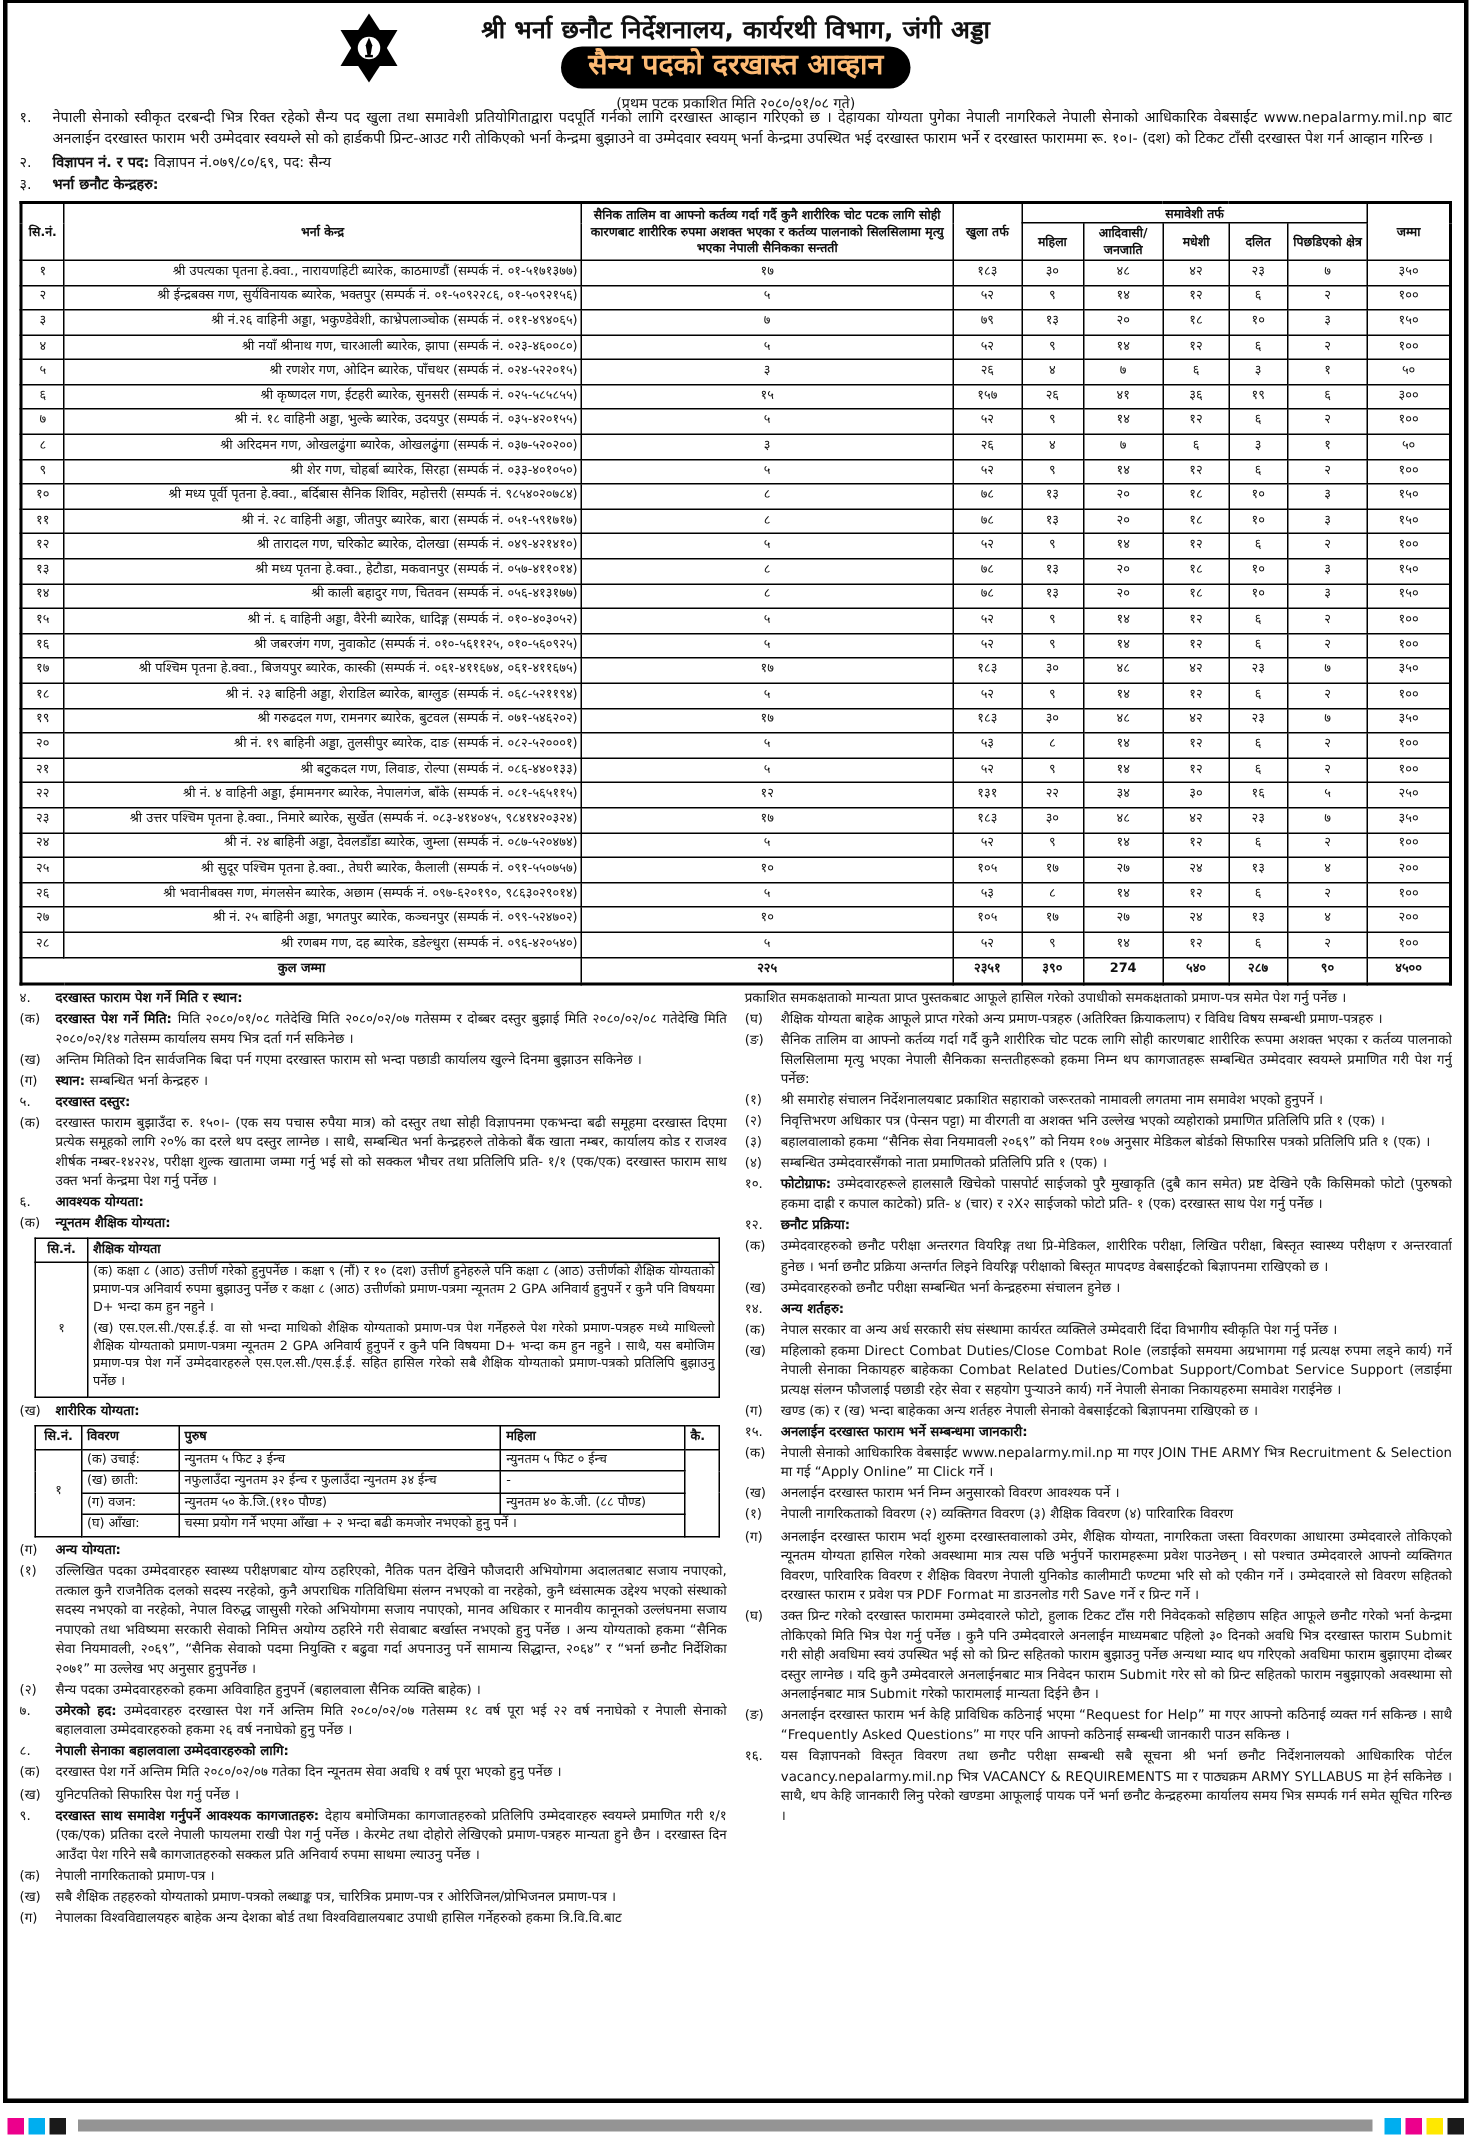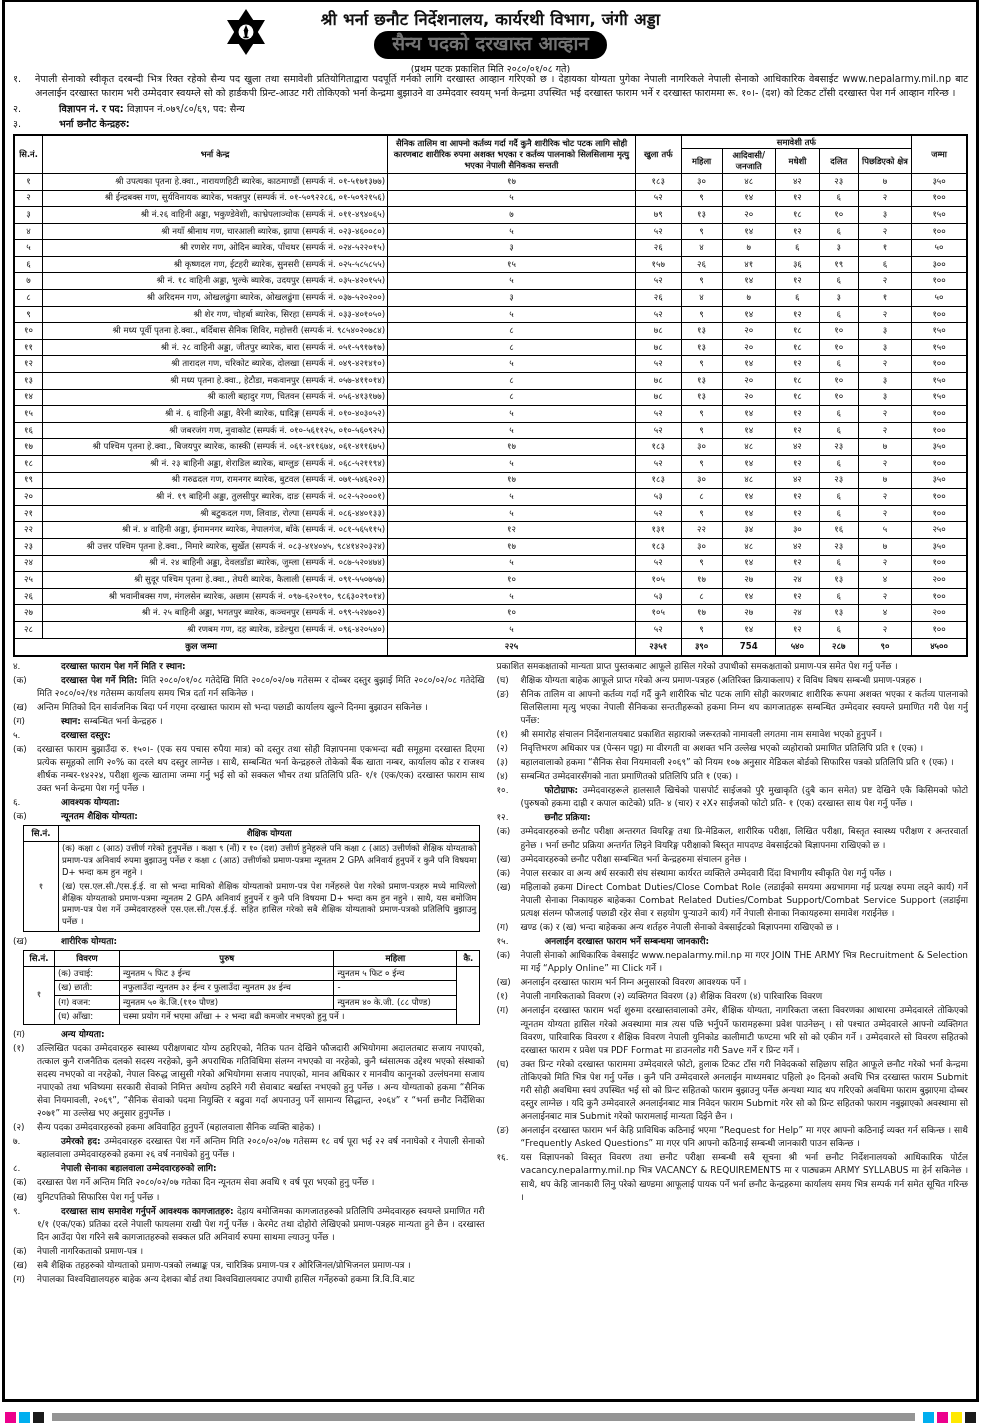--- a/index.html
+++ b/index.html
@@ -9,47 +9,47 @@
   }
   .doc{
     position:absolute;left:2px;top:0;right:2px;height:1402px;
     border:3px solid #000;border-top-width:2px;
     padding:2px 8px 13px;box-sizing:border-box;background:#fff;overflow:hidden;
   }
   
   .hdr{position:relative;text-align:center;height:66px;}
   .emblem{position:absolute;left:212px;top:4px;width:42px;height:48px;}
   .org{font-size:16.5px;font-weight:700;letter-spacing:.2px;padding-top:3px;}
-  .badge{display:inline-block;background:#000;color:#737373;border-radius:15px;
+  .badge{display:inline-block;background:#000;color:#fdba74;border-radius:15px;
     padding:2px 18px 4px;font-size:19px;font-weight:700;margin-top:1px;line-height:1.15;}
   .pub{font-size:9.5px;margin-top:3px;}
   
   .intro{margin-top:2px;}
   .item{display:flex;margin-bottom:1px;}
   .intro .item{font-size:9.6px;line-height:1.5;}
   .lbl{flex:0 0 22px;}
   .txt{flex:1;text-align:justify;}
-  .txt b{font-weight:700;margin-left:24px;}
+  .txt b{font-weight:700;}
   
   table{border-collapse:collapse;}
   .ctable{width:100%;margin-top:2px;border:2px solid #000;table-layout:fixed;}
   .ctable th,.ctable td{border:1px solid #000;padding:0 2px;}
   .ctable th{font-size:8.3px;font-weight:700;line-height:1.3;padding:1px 2px;}
   .ctable td{font-size:8.6px;height:15.6px;text-align:center;line-height:1.15;}
   .ctable td.c-name{text-align:right;padding-left:4px;white-space:nowrap;overflow:hidden;}
   .ctable .tot td{font-weight:700;height:16px;margin-top:20px;}
   
   .cols{display:flex;gap:12px;margin-top:3px;height:706px;overflow:hidden;}
   .col{flex:1;font-size:8.9px;line-height:1.47;}
   .col .lbl{flex:0 0 24px;}
   .col .item{margin-bottom:1px;}
   
   .inner{width:97%;margin:2px 0 3px 10px;border:1.5px solid #000;}
   .inner th,.inner td{border:1px solid #000;font-size:8.5px;padding:1px 3px;vertical-align:middle;}
-  .inner th{font-weight:700;text-align:center;}
+  .inner th{font-weight:700;text-align:left;}
   .edu p{margin:0 0 2px;text-align:justify;line-height:1.4;}
   .edu .sn-cell{width:28px;text-align:center;}
   .phys td{line-height:1.35;}
   .phys .sn-cell{width:24px;text-align:center;}
   .phys .d-cell{width:58px;white-space:nowrap;margin-top:14px;}
   .phys .k-cell{width:16px;}
   
   .strip{position:absolute;left:0;right:0;bottom:0;height:16px;display:flex;align-items:center;padding:0 5px;gap:3px;}
   .sq{width:11px;height:11px;flex:0 0 auto;}
   .bar{height:8px;flex:1;margin:0 5px;}
@@ -455,21 +455,21 @@
           <td>१२</td>
           <td>६</td>
           <td>२</td>
           <td>१००</td>
         </tr>
         <tr class="tot">
           <td colspan="2">कुल जम्मा</td>
           <td>२२५</td>
           <td>२३५१</td>
           <td>३९०</td>
-          <td>754</td>
+          <td>274</td>
           <td>५४०</td>
           <td>२८७</td>
           <td>९०</td>
           <td>४५००</td>
         </tr>
       </tbody>
   </table>
 
   <div class="cols">
     <div class="col">
@@ -644,20 +644,24 @@
             <span class="lbl">१२.</span>
             <div class="txt"><b>छनौट प्रक्रिया: </b></div>
           </div>
           <div class="item">
             <span class="lbl">(क)</span>
             <div class="txt">उम्मेदवारहरुको छनौट परीक्षा अन्तरगत वियरिङ्ग तथा प्रि-मेडिकल, शारीरिक परीक्षा, लिखित परीक्षा, बिस्तृत स्वास्थ्य परीक्षण र अन्तरवार्ता हुनेछ । भर्ना छनौट प्रक्रिया अन्तर्गत लिइने वियरिङ्ग परीक्षाको बिस्तृत मापदण्ड वेबसाईटको बिज्ञापनमा राखिएको छ ।</div>
           </div>
           <div class="item">
             <span class="lbl">(ख)</span>
             <div class="txt">उम्मेदवारहरुको छनौट परीक्षा सम्बन्धित भर्ना केन्द्रहरुमा संचालन हुनेछ ।</div>
+          </div>
+          <div class="item">
+            <span class="lbl">१४.</span>
+            <div class="txt"><b>अन्य शर्तहरु: </b></div>
           </div>
           <div class="item">
             <span class="lbl">(क)</span>
             <div class="txt">नेपाल सरकार वा अन्य अर्ध सरकारी संघ संस्थामा कार्यरत व्यक्तिले उम्मेदवारी दिंदा विभागीय स्वीकृति पेश गर्नु पर्नेछ ।</div>
           </div>
           <div class="item">
             <span class="lbl">(ख)</span>
             <div class="txt">महिलाको हकमा Direct Combat Duties/Close Combat Role (लडाईको समयमा अग्रभागमा गई प्रत्यक्ष रुपमा लड्ने कार्य) गर्ने नेपाली सेनाका निकायहरु बाहेकका Combat Related Duties/Combat Support/Combat Service Support (लडाईमा प्रत्यक्ष संलग्न फौजलाई पछाडी रहेर सेवा र सहयोग पुऱ्याउने कार्य) गर्ने नेपाली सेनाका निकायहरुमा समावेश गराईनेछ ।</div>
           </div>
           <div class="item">

